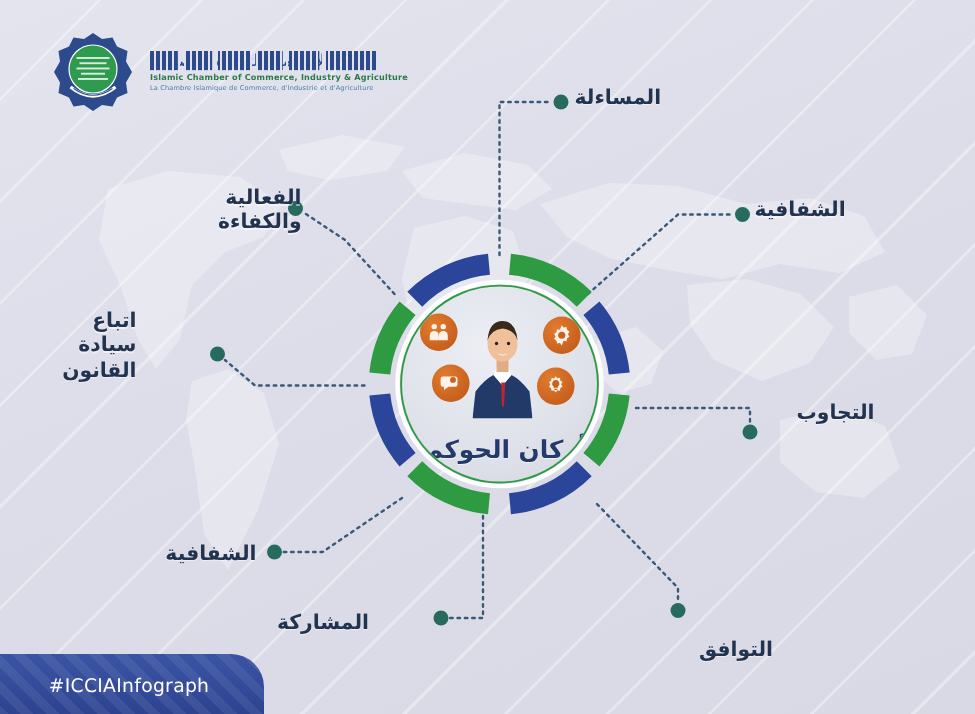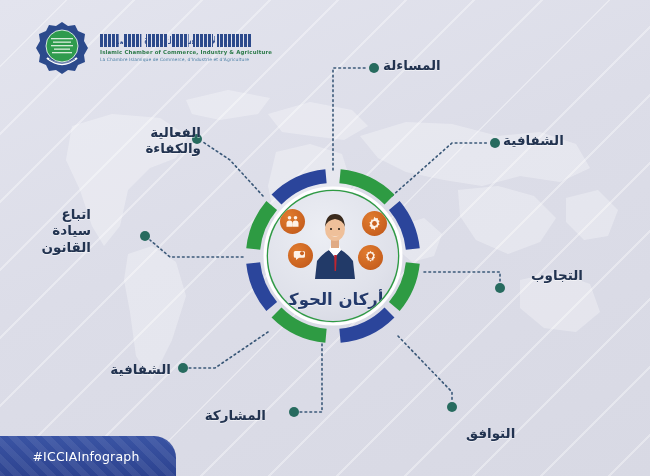--- a/index.html
+++ b/index.html
@@ -89,21 +89,21 @@
   #ring-svg { position: absolute; inset: 0; }
 
   #hub-inner {
     position: absolute;
     left: 25px; top: 25px;
     width: 130px; height: 130px;
     border-radius: 50%;
     background: radial-gradient(circle at 42% 32%, #eceef4 0%, #dfe1ea 62%, #d2d4df 100%);
     display: flex;
     flex-direction: column;
-    align-items: flex-start;
+    align-items: center;
     justify-content: flex-end;
     padding-bottom: 12px;
     overflow: hidden;
   }
 
   #person-row {
     position: absolute;
     left: 0; top: 12px;
     width: 130px; height: 76px;
   }
@@ -154,21 +154,21 @@
     white-space: nowrap;
     text-shadow: 0 1px 0 rgba(255,255,255,0.5);
   }
   .lbl-right { text-align: center; }
   .lbl-left  { text-align: right; }
 
   #lbl-accountability { left: 383px; top: 57px; }
   #lbl-transparency   { left: 503px; top: 132px; }
   #lbl-responsiveness { left: 531px; top: 267px; }
   #lbl-consensus      { left: 466px; top: 397px; margin-top: 28px; }
-  #lbl-participation  { right: 384px; top: 407px; }
+  #lbl-participation  { right: 404px; top: 407px; }
   #lbl-inclusiveness  { right: 479px; top: 361px; }
   #lbl-rule-of-law    { right: 559px; top: 206px; }
   #lbl-effectiveness  { right: 449px; top: 124px; }
 
   
   #hashtag-banner {
     position: absolute;
     left: -20px; bottom: 0;
     width: 196px; height: 40px;
     background:

